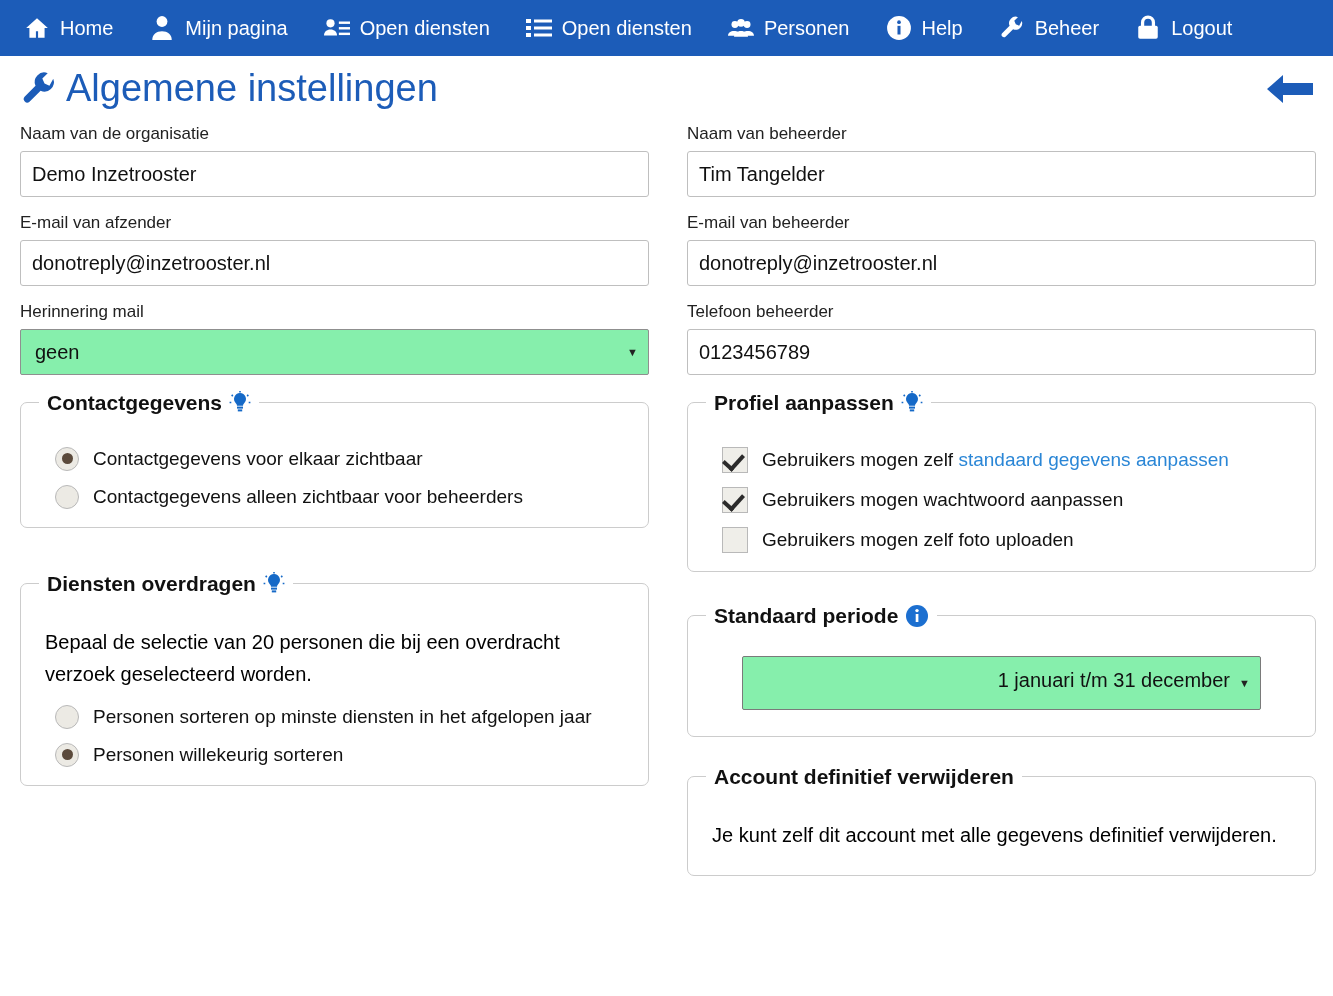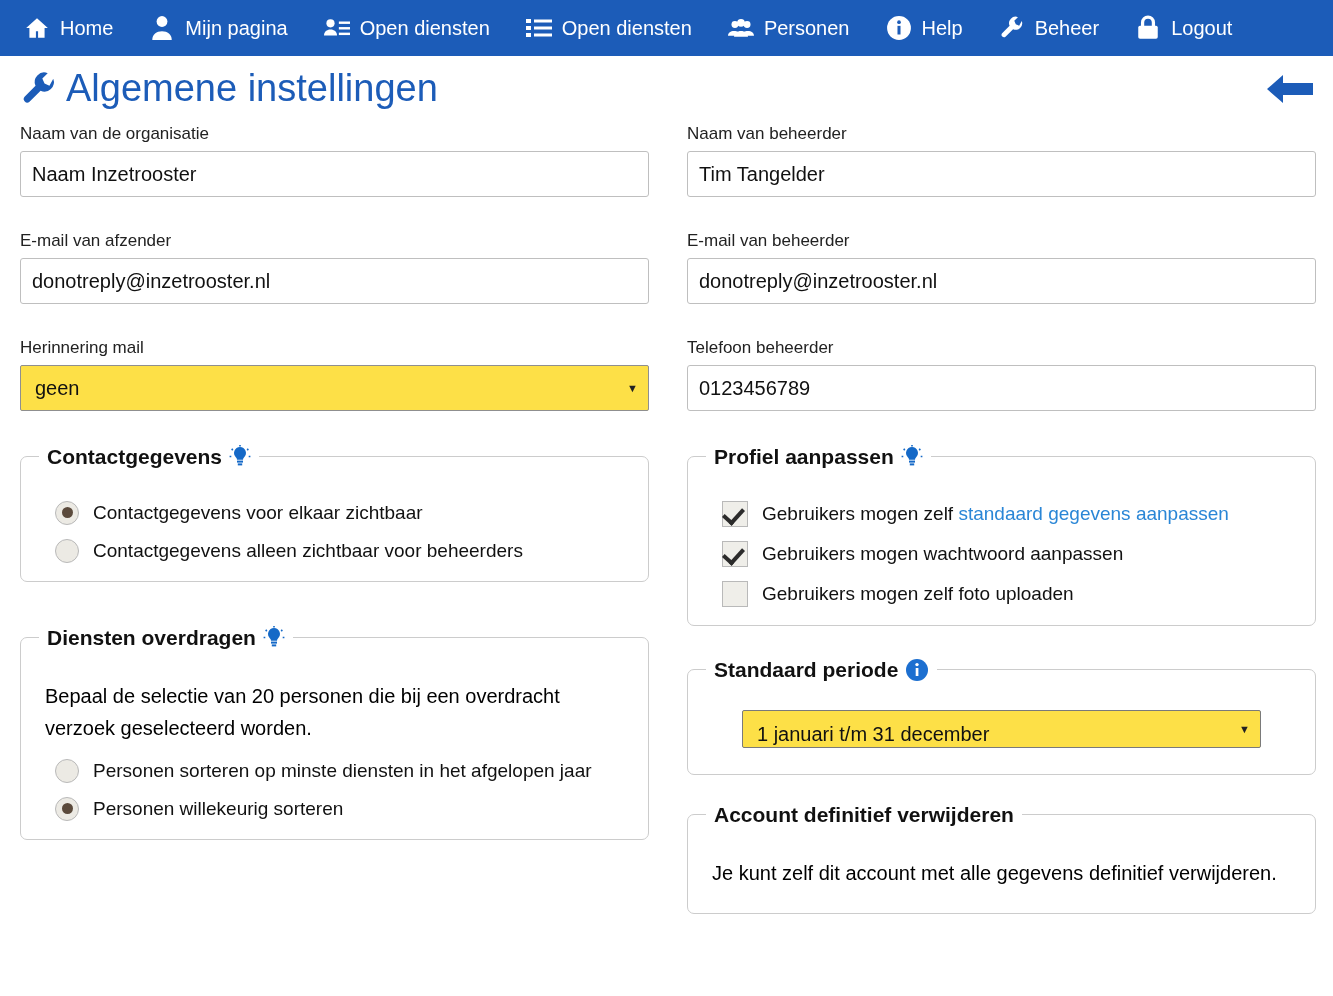--- a/index.html
+++ b/index.html
@@ -66,21 +66,21 @@
   }
 
   
   .columns {
     display: flex;
     gap: 38px;
     padding: 10px 20px 0 20px;
   }
   .col { width: 629px; flex: none; }
 
-  .field { margin-bottom: 34px; }
+  .field { margin-bottom: 16px; }
   .field label {
     display: block;
     font-size: 17px;
     color: #222;
     margin-bottom: 7px;
   }
   .input {
     width: 100%;
     height: 46px;
     border: 1px solid #bfbfbf;
@@ -92,21 +92,21 @@
     line-height: 44px;
     overflow: hidden;
     white-space: nowrap;
   }
   .select {
     position: relative;
     width: 100%;
     height: 46px;
     border: 1px solid #8f8f8f;
     border-radius: 2px;
-    background: #fde047;
+    background: #86efac;
     font-size: 20px;
     color: #111;
     padding: 0 30px 12px 14px;
     line-height: 44px;
     overflow: hidden;
     white-space: nowrap;
     cursor: pointer;
   }
   .select .caret {
     position: absolute;
@@ -183,23 +183,24 @@
 
   .box-para {
     font-size: 20px;
     color: #000000;
     line-height: 1.62;
     margin: 20px 6px 6px 6px;
   }
 
   .period-select-wrap { padding: 18px 36px 8px 36px; }
   .period-select {
-    height: 38px;
+    height: 54px;
     line-height: 46px;
     border: 1px solid #7a7a7a;
+    text-align: right;
   }
 </style>
 </head>
 <body>
 
 <div class="navbar">
 
   <div class="nav-item">
     <span class="nav-ico">
       <svg width="26" height="26" viewBox="0 0 24 24">
@@ -304,21 +305,21 @@
       </svg>
   </span>
 </div>
 
 <div class="columns">
 
   <div class="col">
 
     <div class="field">
       <label>Naam van de organisatie</label>
-      <div class="input">Naam Inzetrooster</div>
+      <div class="input">Demo Inzetrooster</div>
     </div>
 
     <div class="field">
       <label>E-mail van afzender</label>
       <div class="input">donotreply@inzetrooster.nl</div>
     </div>
 
     <div class="field">
       <label>Herinnering mail</label>
       <div class="select">

